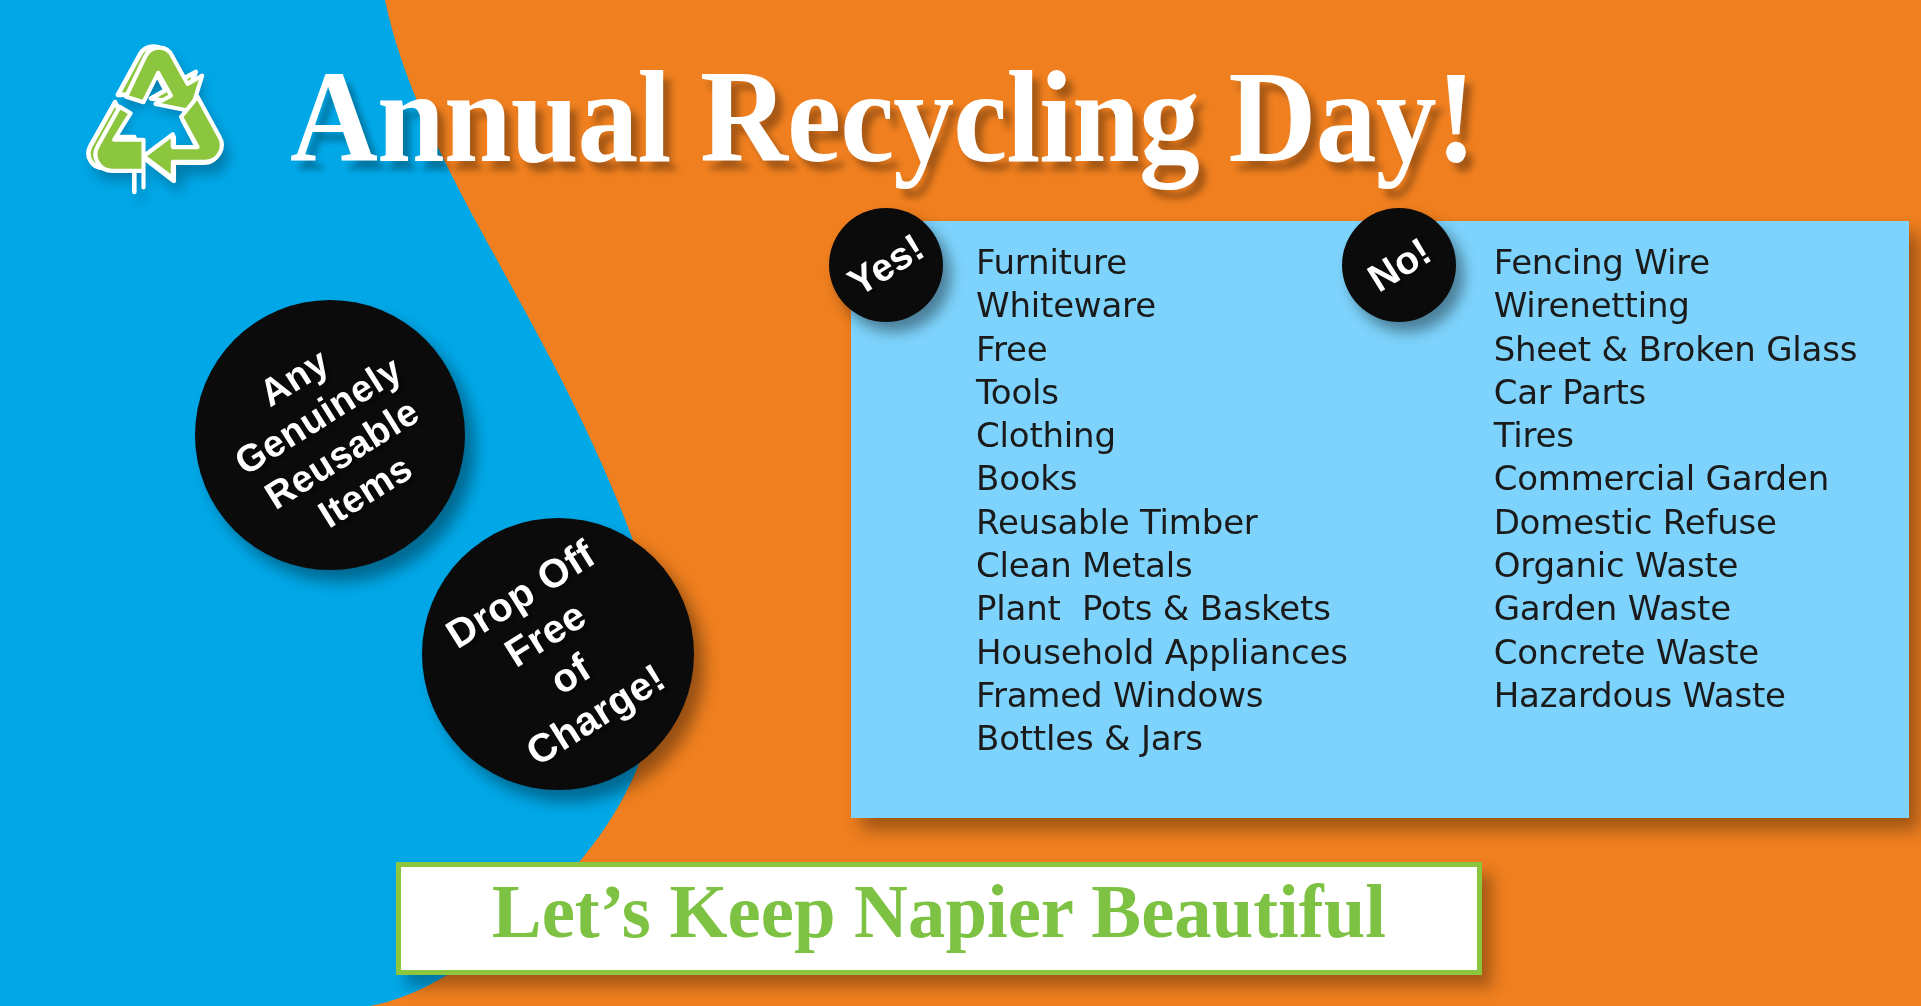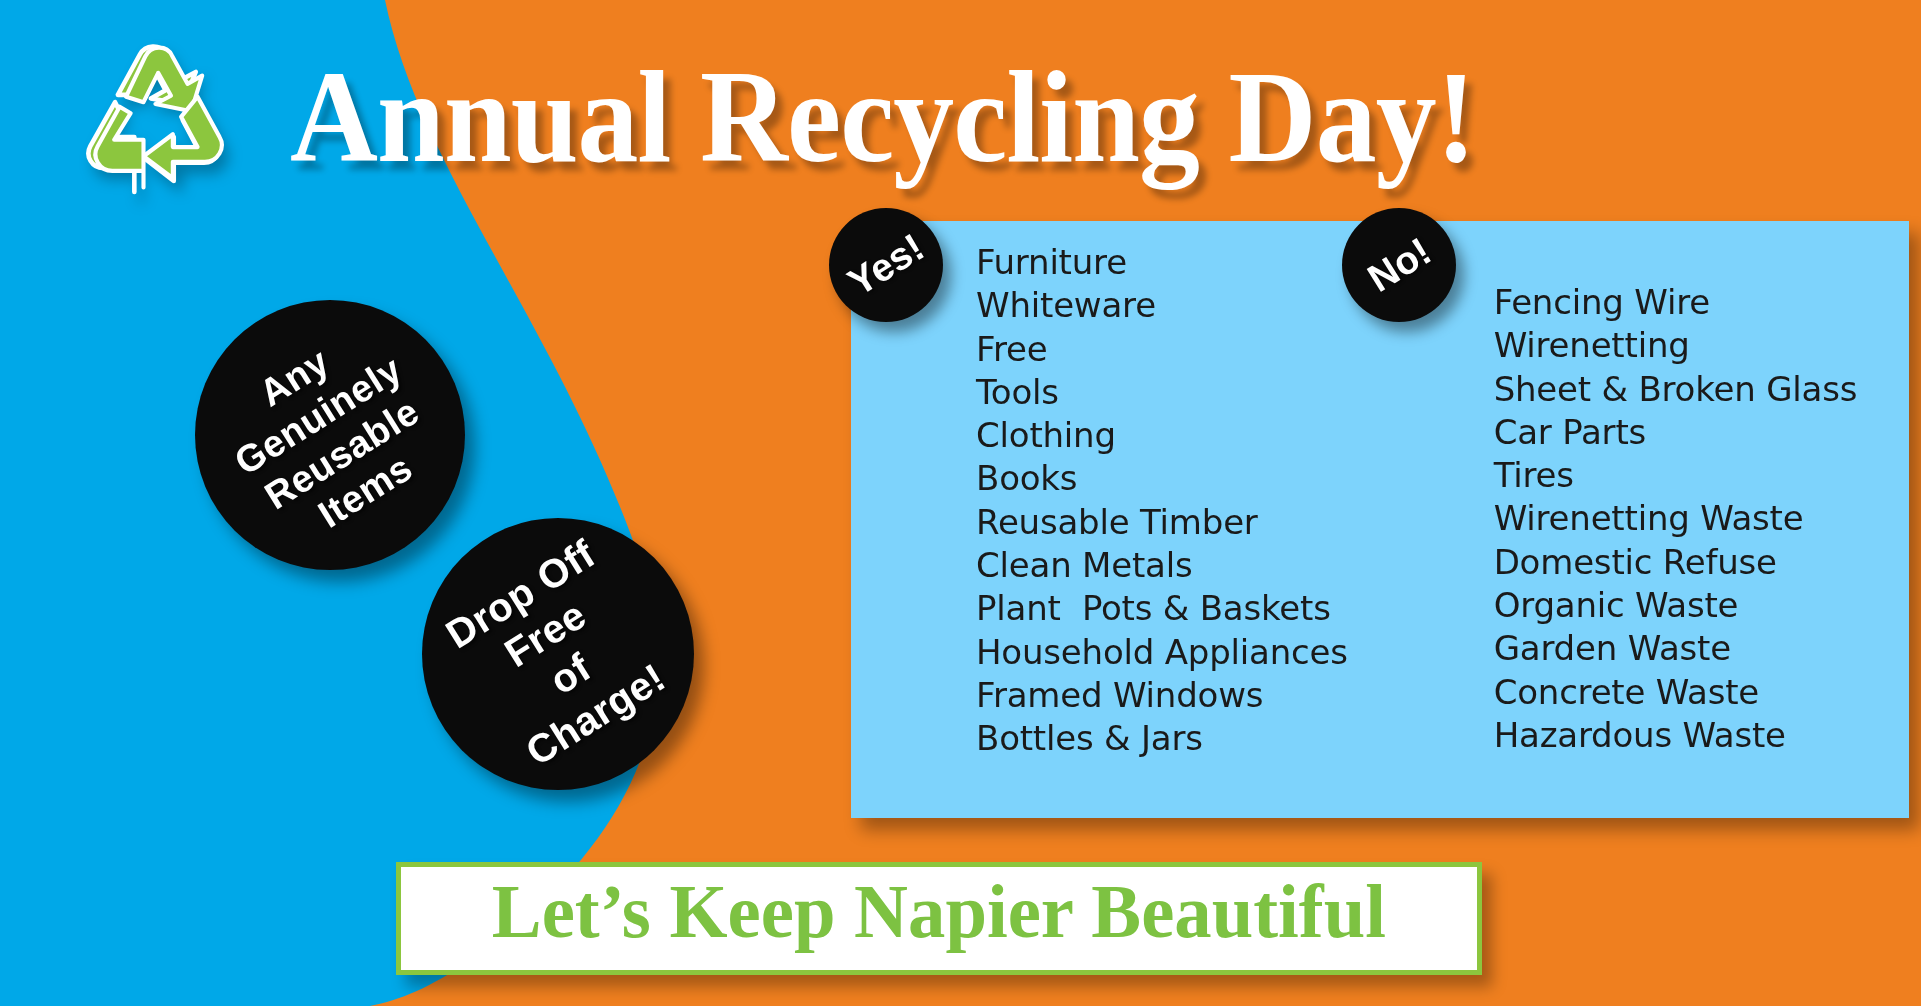--- a/index.html
+++ b/index.html
@@ -79,21 +79,21 @@
     box-shadow:10px 12px 16px rgba(0,0,0,0.33);
   }
   .list-columns{
     position:absolute;left:0;top:0;width:100%;height:100%;
     display:flex;
   }
   .list-col{
     padding-top:20px;
   }
   .list-col.yes{ width:508px; padding-left:125px; }
-  .list-col.no{ width:550px; padding-left:134px;margin-top:40px; }
+  .list-col.no{ width:550px; padding-left:134px; }
   .list-item{
     font-family:"DejaVu Sans", sans-serif;
     font-size:34px;
     line-height:43.3px;
     color:#1a1a1a;
     white-space:pre;
     font-weight:400;
     letter-spacing:-0.2px;
   }
 
@@ -193,21 +193,21 @@
           <div class="list-item">Household Appliances</div>
           <div class="list-item">Framed Windows</div>
           <div class="list-item">Bottles &amp; Jars</div>
         </div>
       <div class="list-col no" id="no-col">
           <div class="list-item">Fencing Wire</div>
           <div class="list-item">Wirenetting</div>
           <div class="list-item">Sheet &amp; Broken Glass</div>
           <div class="list-item">Car Parts</div>
           <div class="list-item">Tires</div>
-          <div class="list-item">Wirenetting Waste</div>
+          <div class="list-item">Commercial Garden</div>
           <div class="list-item">Domestic Refuse</div>
           <div class="list-item">Organic Waste</div>
           <div class="list-item">Garden Waste</div>
           <div class="list-item">Concrete Waste</div>
           <div class="list-item">Hazardous Waste</div>
         </div>
     </div>
   </div>
 
   <div class="badge" id="badge-yes">

